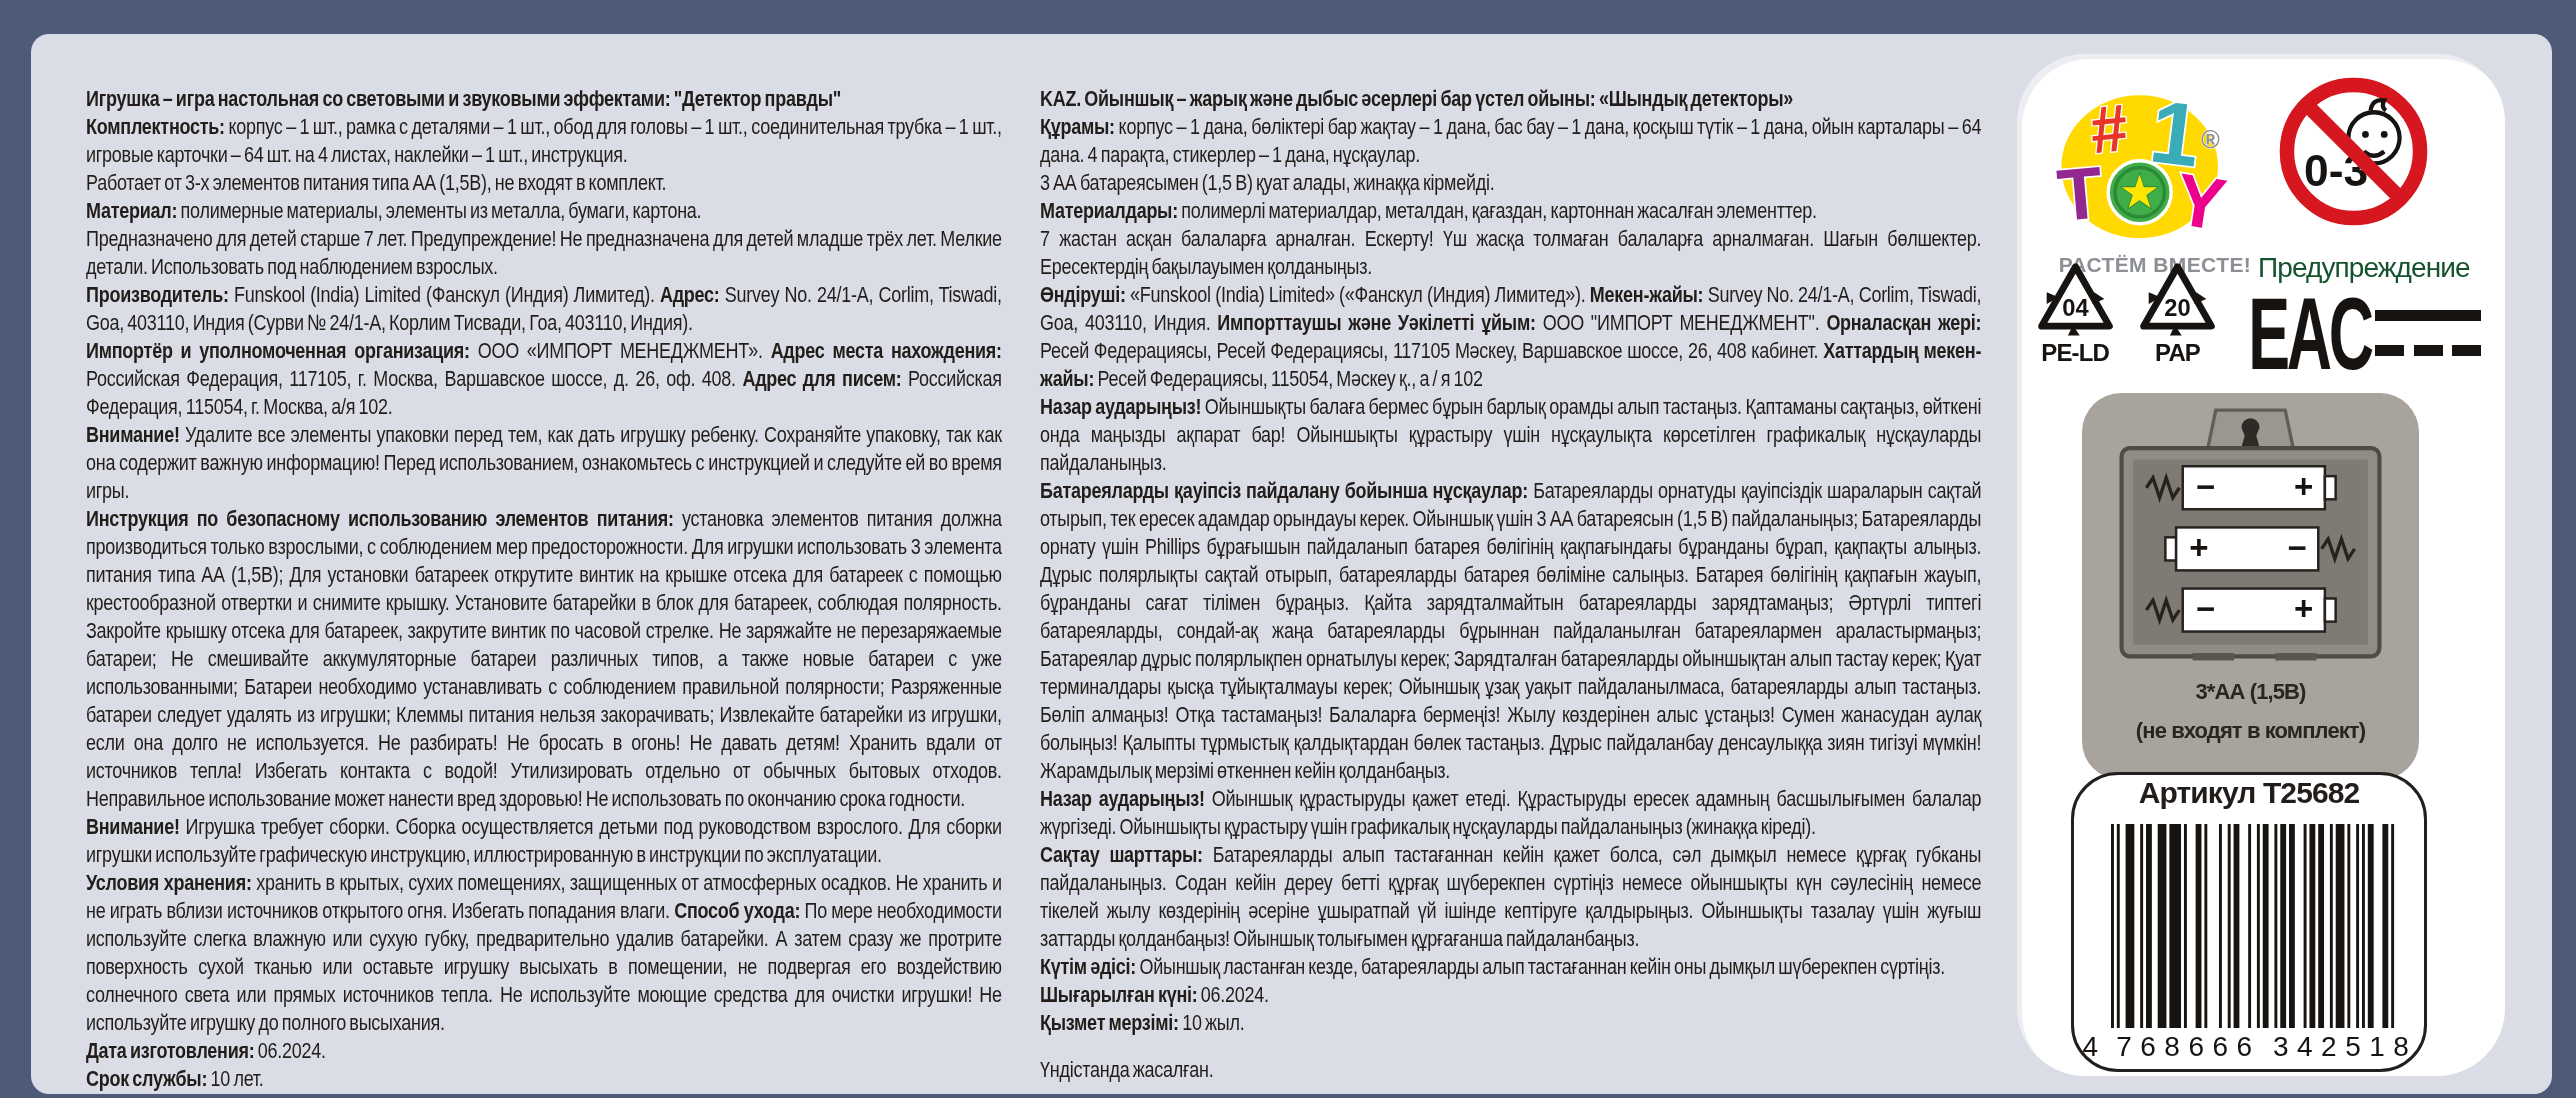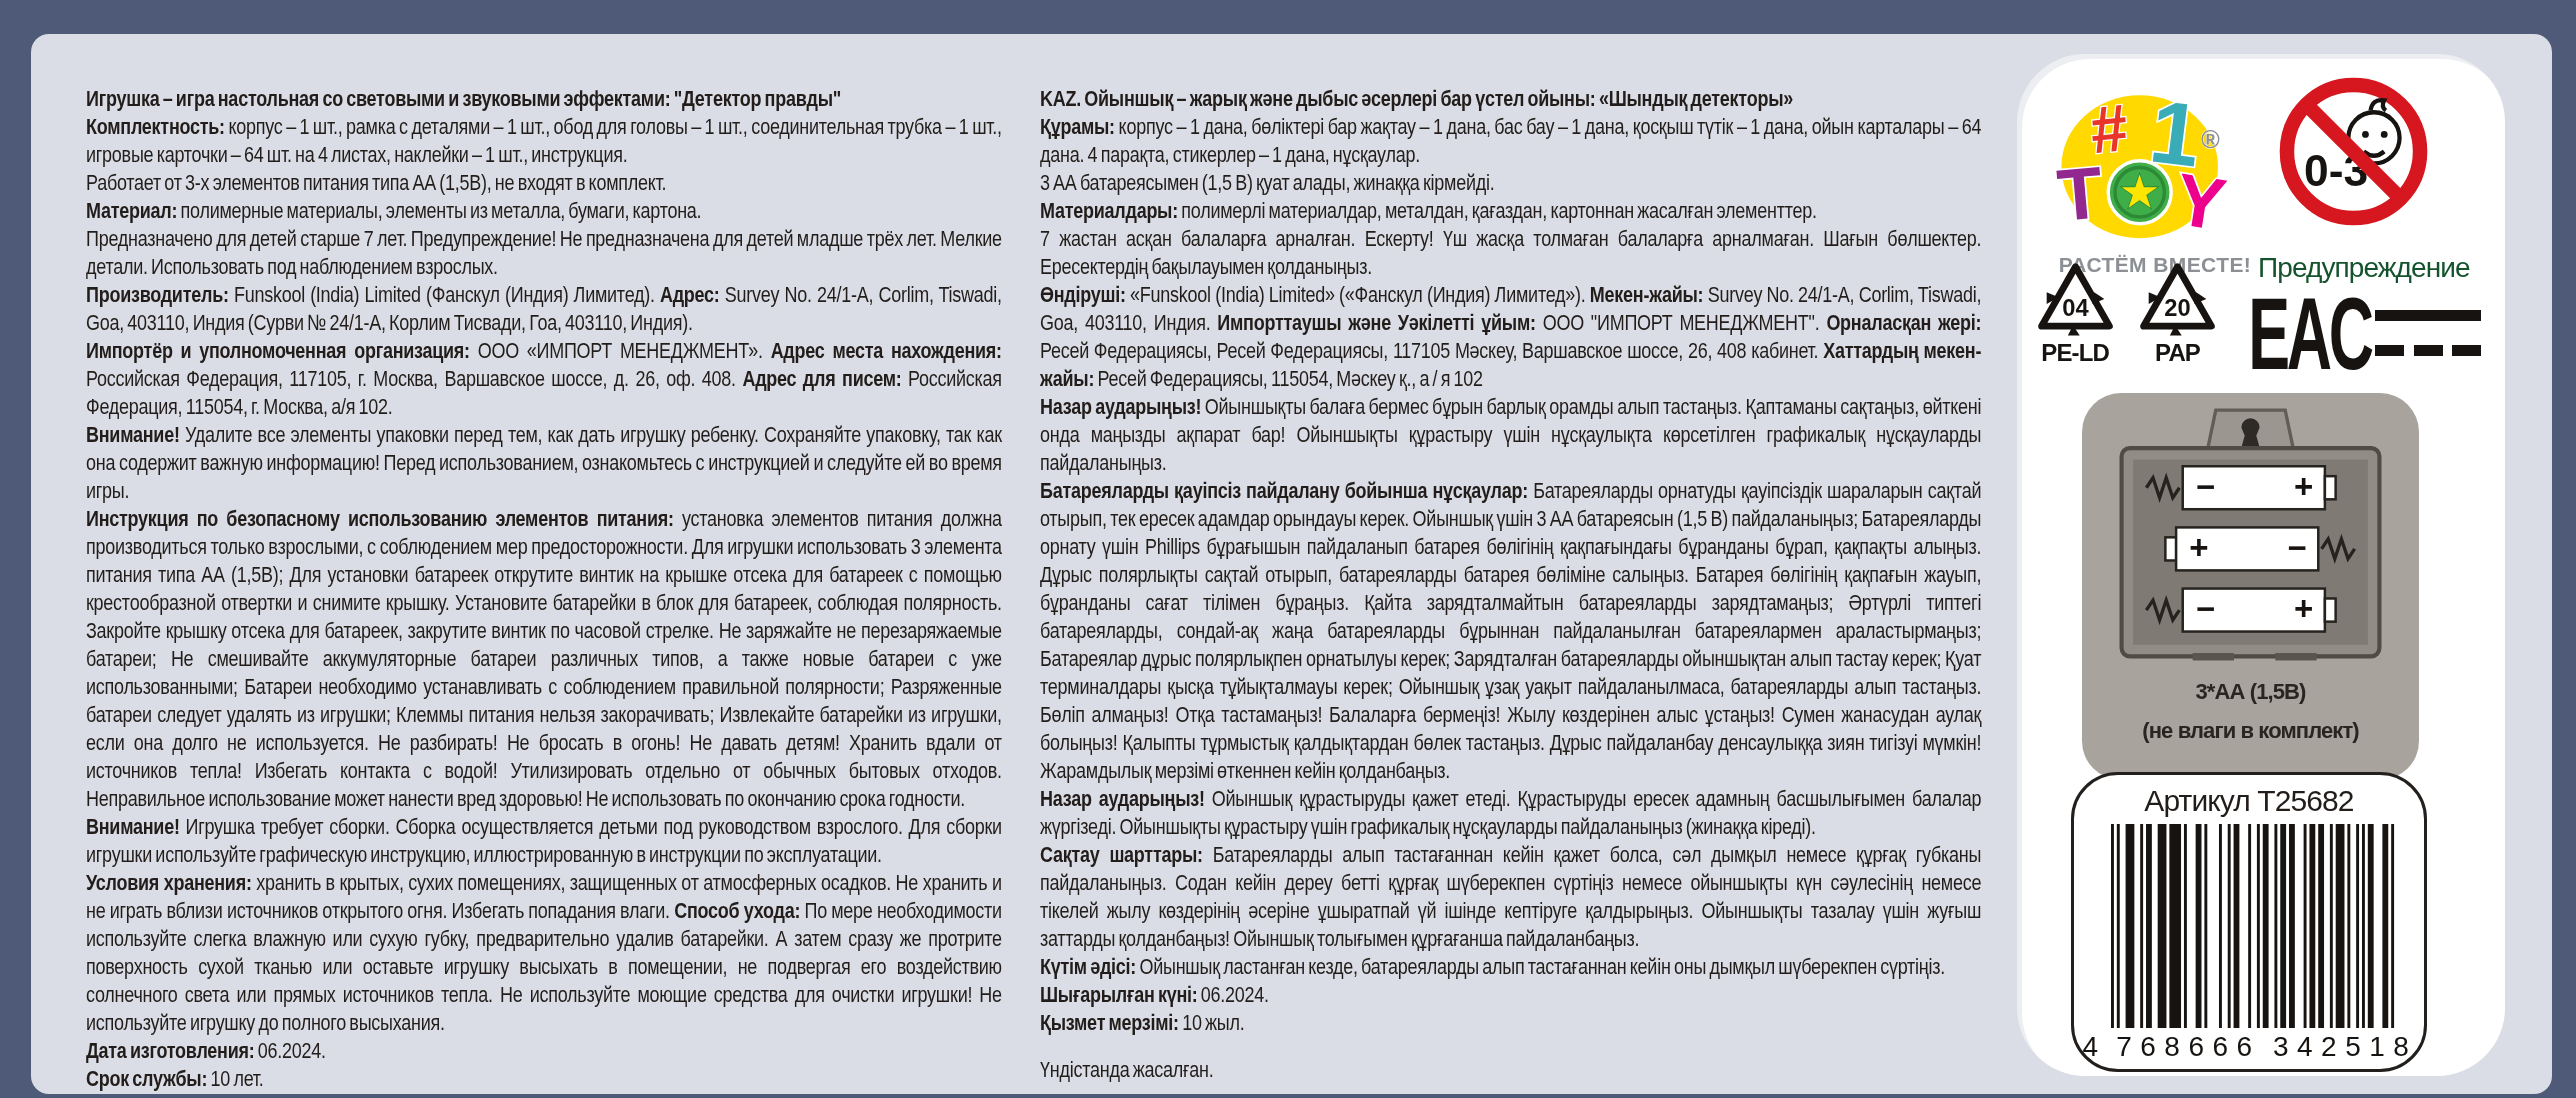--- a/index.html
+++ b/index.html
@@ -61,21 +61,21 @@
     background:#a8a39c;border-radius:39px;text-align:center;
   }
   .battery-svg{display:block;margin:8.5px auto 0 auto;width:281px;height:271px;}
   .bat-cap{font-size:22px;font-weight:bold;letter-spacing:-0.9px;color:#2a2520;line-height:39px;}
   
   .article-box{
     position:absolute;left:54px;top:718px;width:356px;height:300px;
     background:#ffffff;border:3.4px solid #231f1c;border-radius:47px;
     box-sizing:border-box;overflow:hidden;
   }
-  .article-label{text-align:center;font-size:30px;font-weight:normal;margin-top:9px;letter-spacing:-0.9px;}
+  .article-label{text-align:center;font-size:30px;font-weight:bold;margin-top:1px;letter-spacing:-0.9px;}
   .barcode-wrap{position:absolute;left:37px;top:49px;width:286px;height:204px;}
   .barcode-bars{width:100%;height:100%;fill:#171310;}
   .barcode-digits{
     position:absolute;left:8.5px;top:256px;width:341px;display:flex;align-items:center;
     font-size:28px;letter-spacing:8.5px;color:#171310;
   }
   .bc-first{letter-spacing:0;margin-right:12px;}
   .bc-group{flex:1;text-align:center;}
 </style>
 </head>
@@ -202,21 +202,21 @@
 
         <polyline points="44,248 52,236 60,260 68,236 76,260 84,248" fill="none" stroke="#26221e" stroke-width="4"></polyline>
         <rect x="88" y="222" width="172" height="52" fill="#ffffff" stroke="#26221e" stroke-width="3"></rect>
         <rect x="260" y="234" width="13" height="28" fill="#ffffff" stroke="#26221e" stroke-width="3"></rect>
         <text x="104" y="260" font-size="40" font-weight="bold" fill="#171310" font-family="Liberation Sans, sans-serif">−</text>
         <text x="246" y="260" font-size="40" font-weight="bold" fill="#171310" text-anchor="end" font-family="Liberation Sans, sans-serif">+</text>
         <rect x="100" y="300" width="50" height="9" fill="#5a554e"></rect>
         <rect x="200" y="300" width="50" height="9" fill="#5a554e"></rect>
       </svg>
       <div class="bat-cap">3*АА (1,5В)</div>
-      <div class="bat-cap">(не влаги в комплект)</div>
+      <div class="bat-cap">(не входят в комплект)</div>
     </div>
 
     <div class="article-box">
       <div class="article-label">Артикул Т25682</div>
       <div class="barcode-wrap">
         <svg class="barcode-bars" preserveAspectRatio="none" viewBox="0 0 98 60">
             <rect x="0" y="0" width="1" height="60"></rect>
             <rect x="2" y="0" width="1" height="60"></rect>
             <rect x="5" y="0" width="3" height="60"></rect>
             <rect x="10" y="0" width="1" height="60"></rect>

